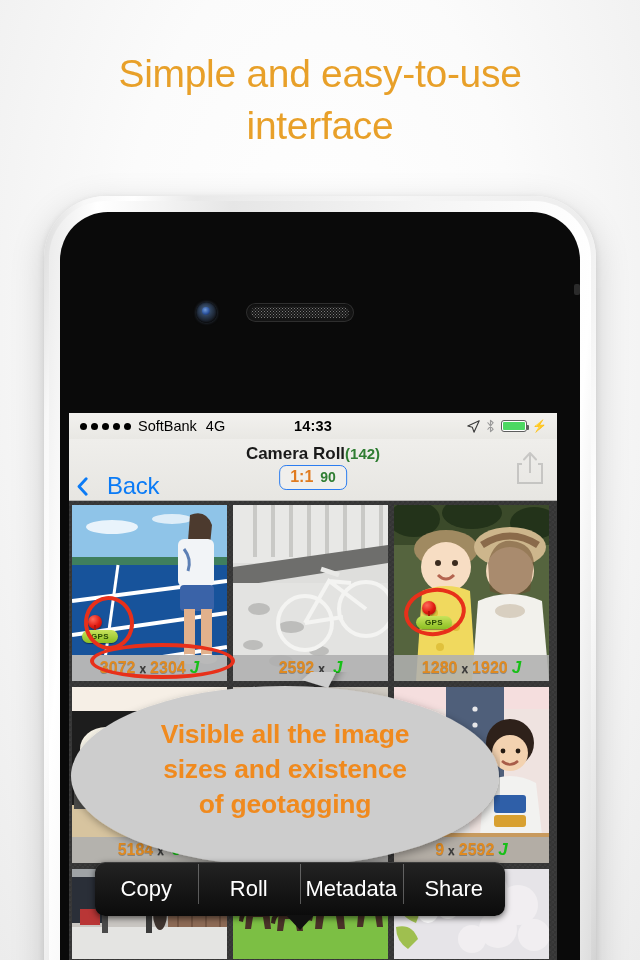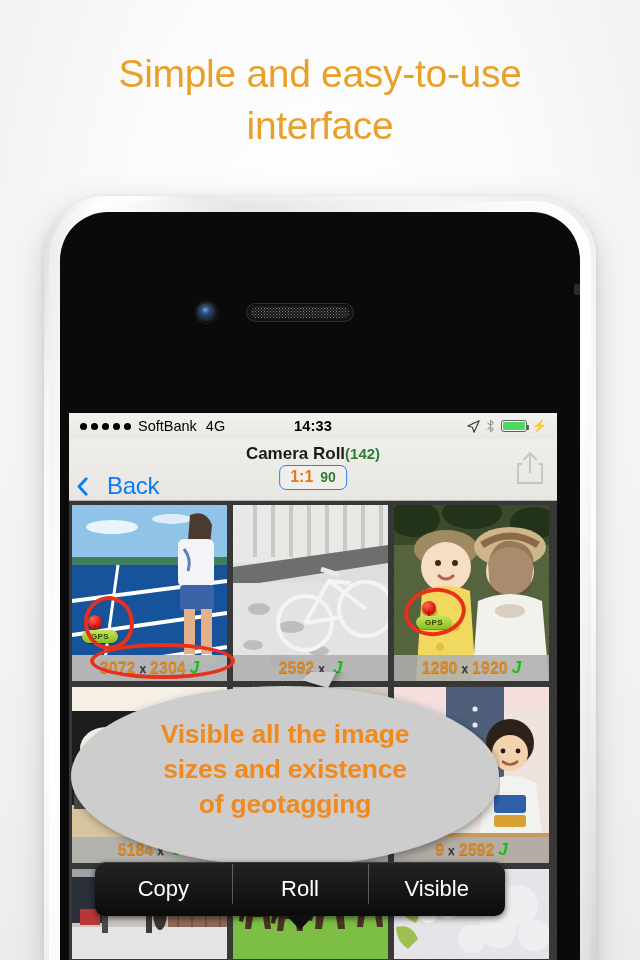--- a/index.html
+++ b/index.html
@@ -641,15 +641,16 @@
   <div class="callout-text">
     <div>Visible all the image</div>
     <div>sizes and existence</div>
     <div>of geotagging</div>
   </div>
 </div>
 
 <div class="ctxmenu">
   <div class="ctx-item">Copy</div>
   <div class="ctx-item">Roll</div>
-  <div class="ctx-item">Visible</div>
+  <div class="ctx-item">Metadata</div>
+  <div class="ctx-item">Share</div>
   <div class="ctx-arrow"></div>
 </div>
 
 </body></html>

